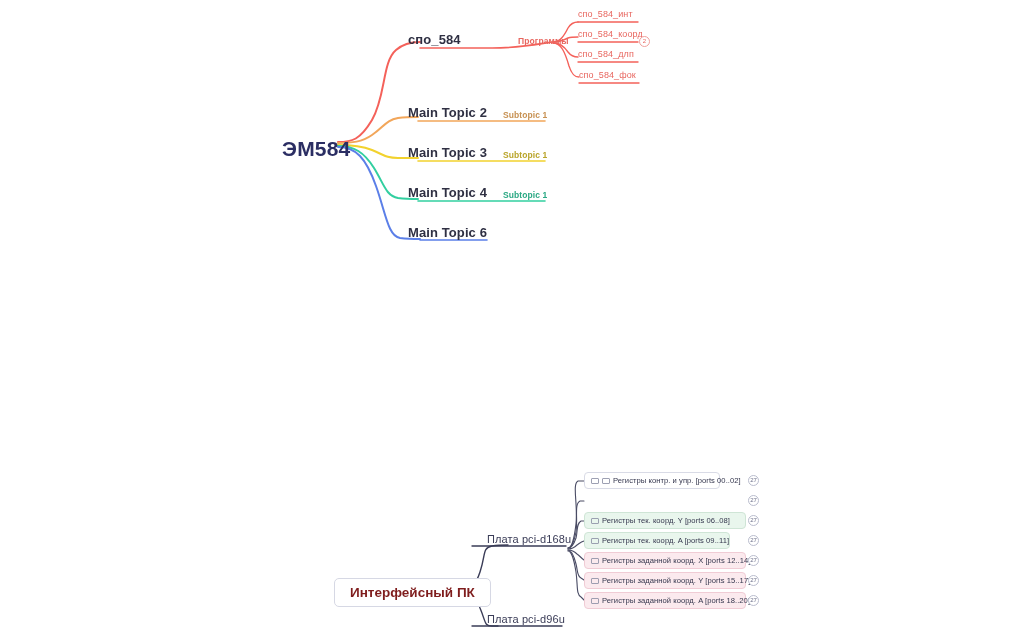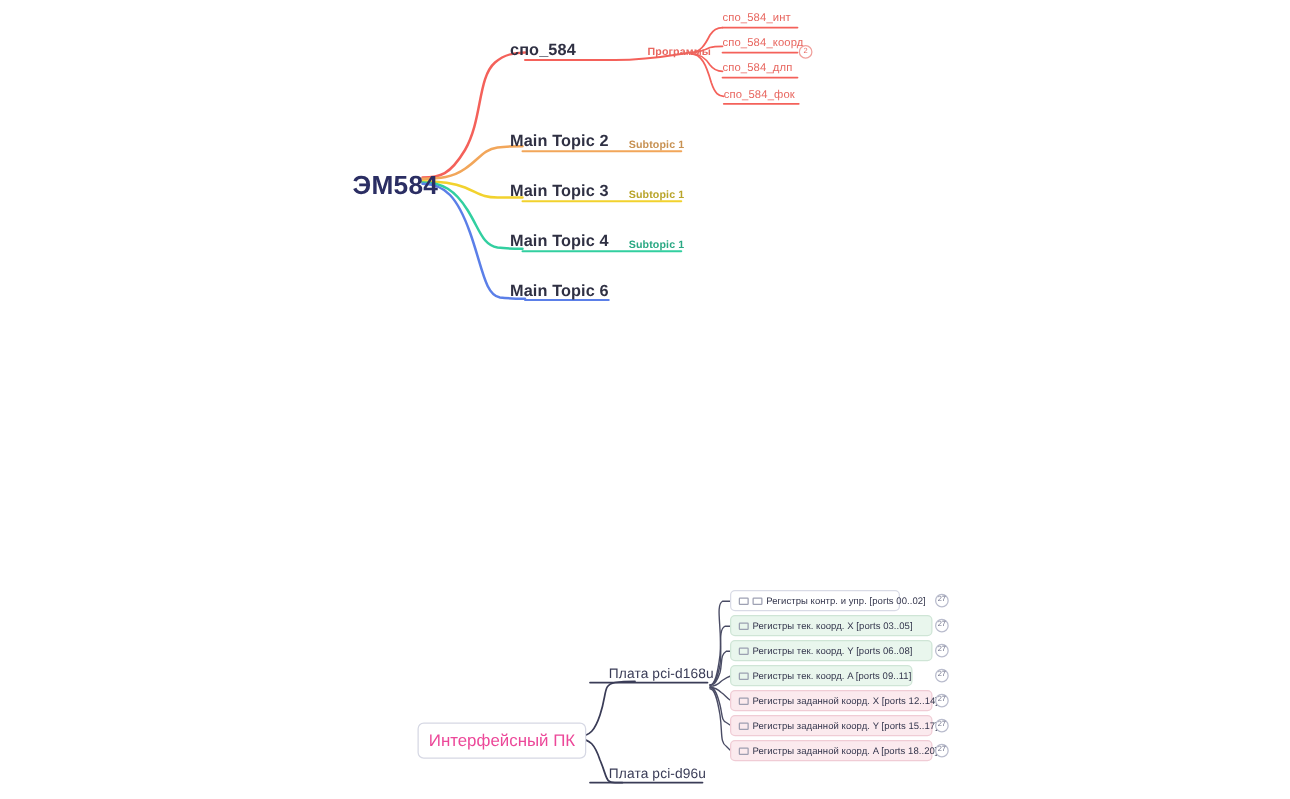--- a/index.html
+++ b/index.html
@@ -65,27 +65,28 @@
     font-weight: 400;
     color: #3a3c57;
     letter-spacing: 0.1px;
   }
 
   
   .boxed-node {
     position: absolute;
     display: flex;
     align-items: center;
-    padding: 6px 8px;
+    padding: 6px 15px;
     background: #ffffff;
     border: 1px solid #d6d8e4;
     border-radius: 5px;
     font-size: 13.5px;
-    color: #ec4899;
+    color: #7f1d1d;
     white-space: nowrap;
+    font-weight: bold;
   }
 
   
   .reg-row {
     position: absolute;
     display: flex;
     align-items: center;
     height: 17px;
     box-sizing: border-box;
     padding: 0 6px;
@@ -228,24 +229,20 @@
 
   <div class="node plain-node" style="left:487px; top:614px;">Плата pci-d96u</div>
 
   <div class="reg-row white" style="left:584px; top:472px; width:136px;">
     <span class="reg-ico"></span>
     <span class="reg-ico"></span>
     <span class="reg-text">Регистры контр. и упр. [ports 00..02]</span>
   </div>
   <div class="badge" style="left:748px; top:475px;">27</div>
 
-  <div class="reg-row green" style="left:584px; top:492px; width:162px;">
-    <span class="reg-ico"></span>
-    <span class="reg-text">Регистры тек. коорд. X [ports 03..05]</span>
-  </div>
   <div class="badge" style="left:748px; top:495px;">27</div>
 
   <div class="reg-row green" style="left:584px; top:512px; width:162px;">
     <span class="reg-ico"></span>
     <span class="reg-text">Регистры тек. коорд. Y [ports 06..08]</span>
   </div>
   <div class="badge" style="left:748px; top:515px;">27</div>
 
   <div class="reg-row green" style="left:584px; top:532px; width:146px;">
     <span class="reg-ico"></span>

